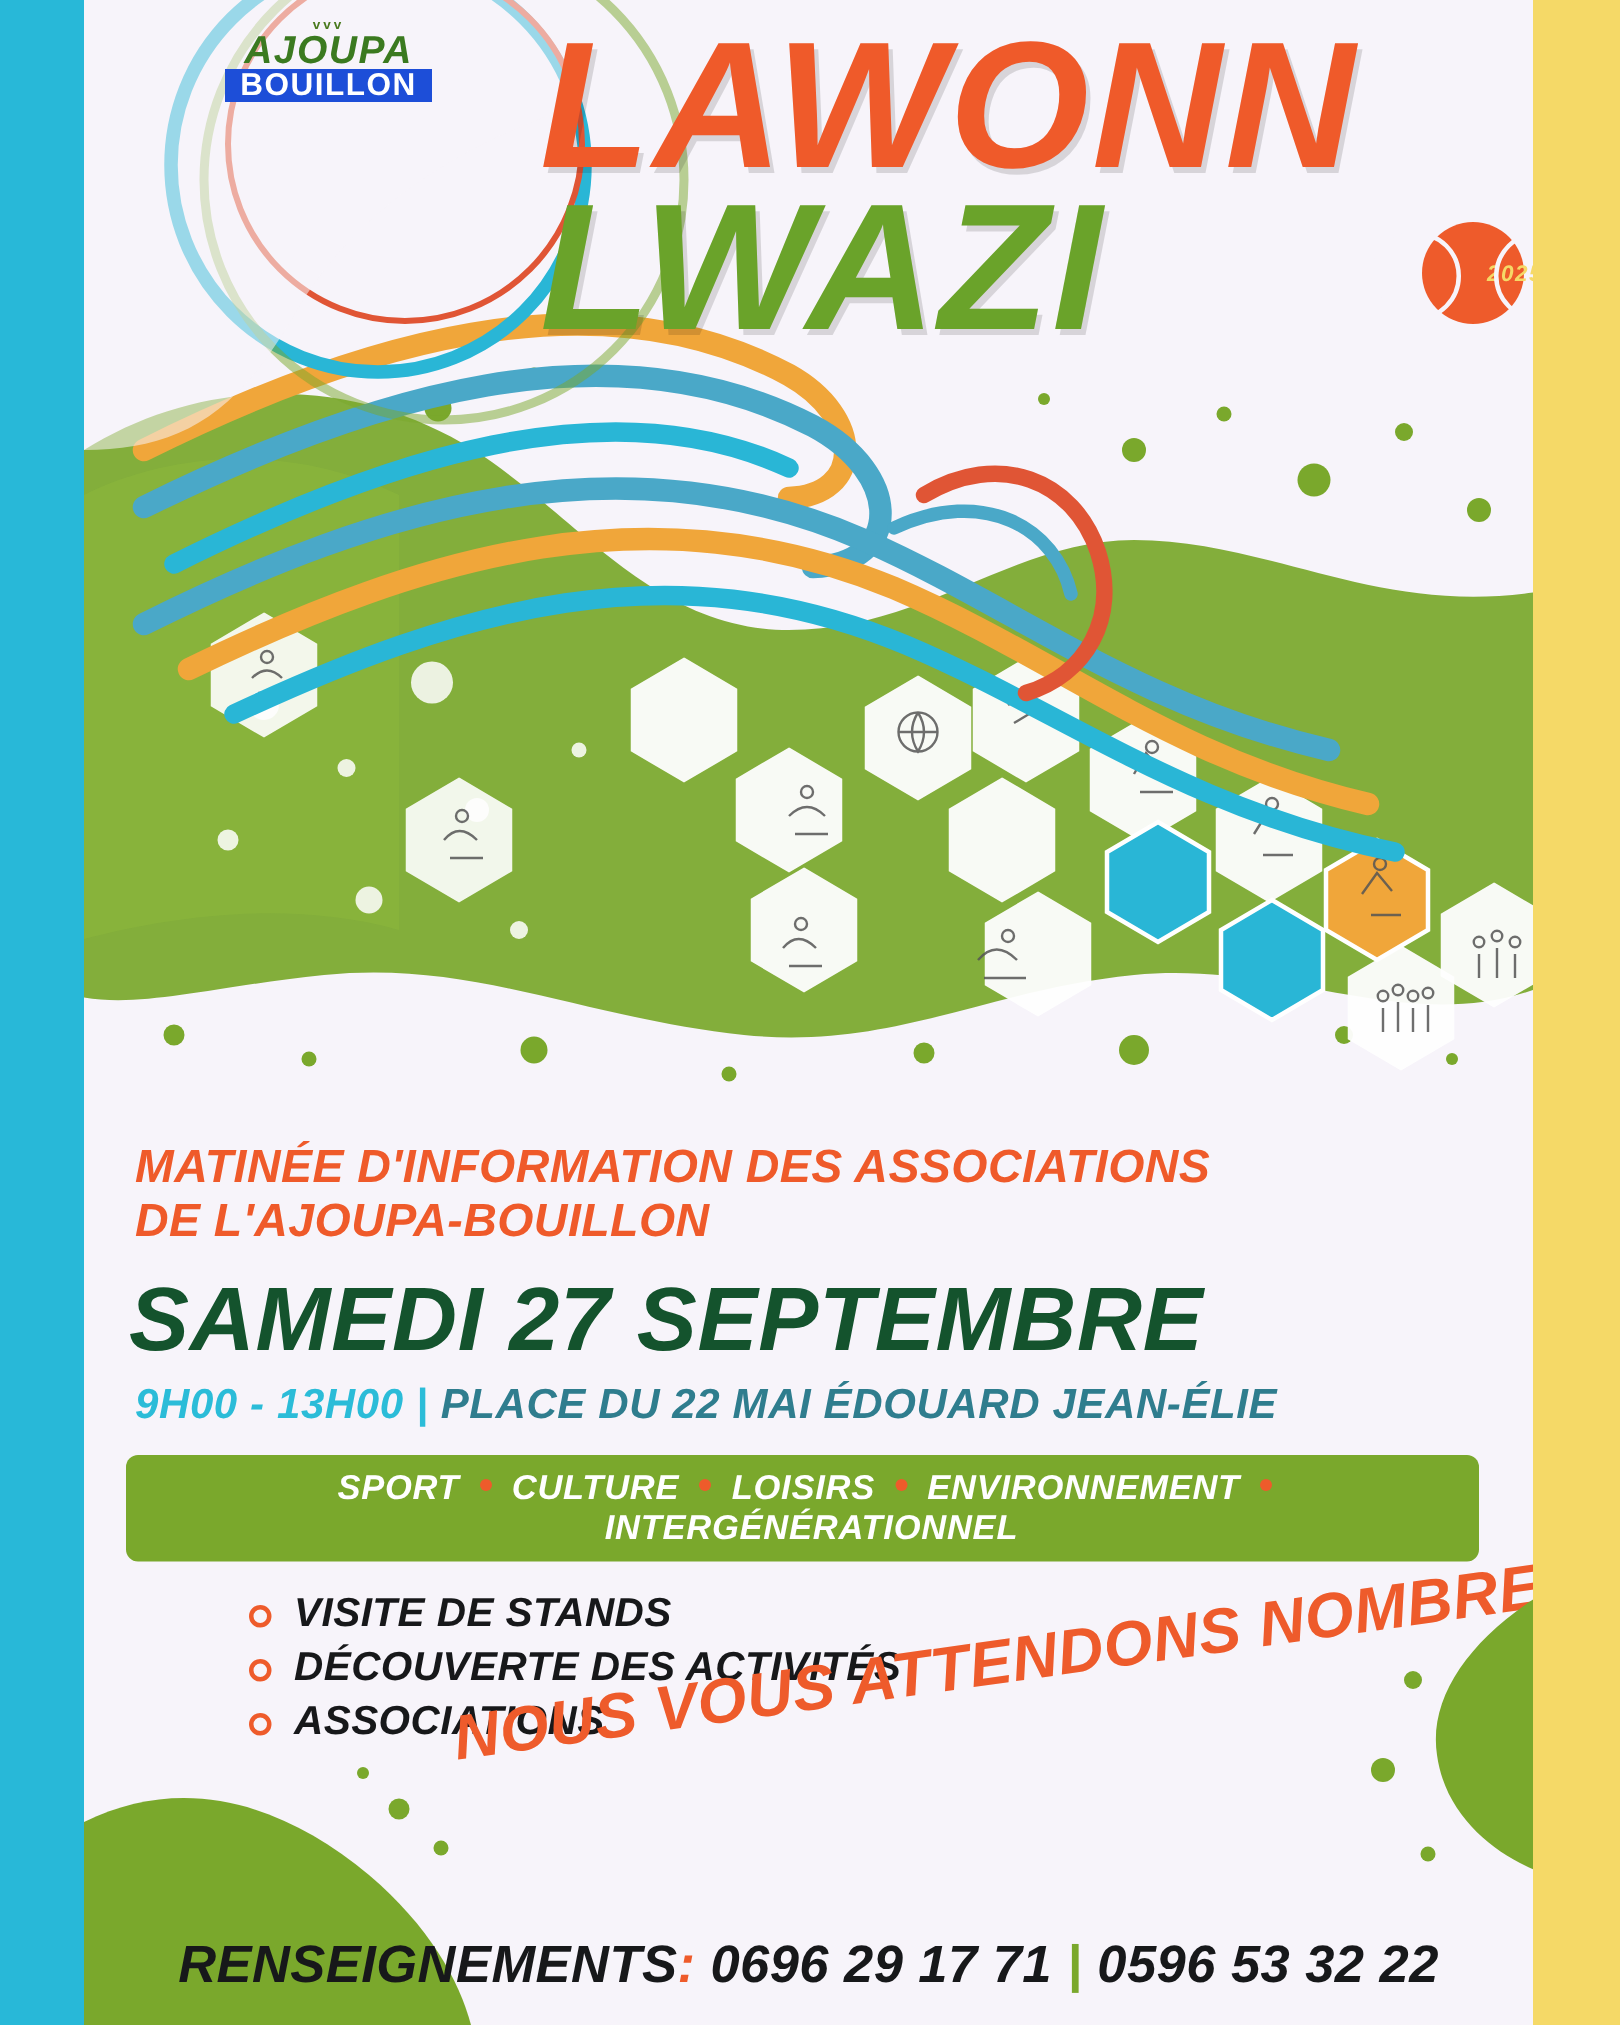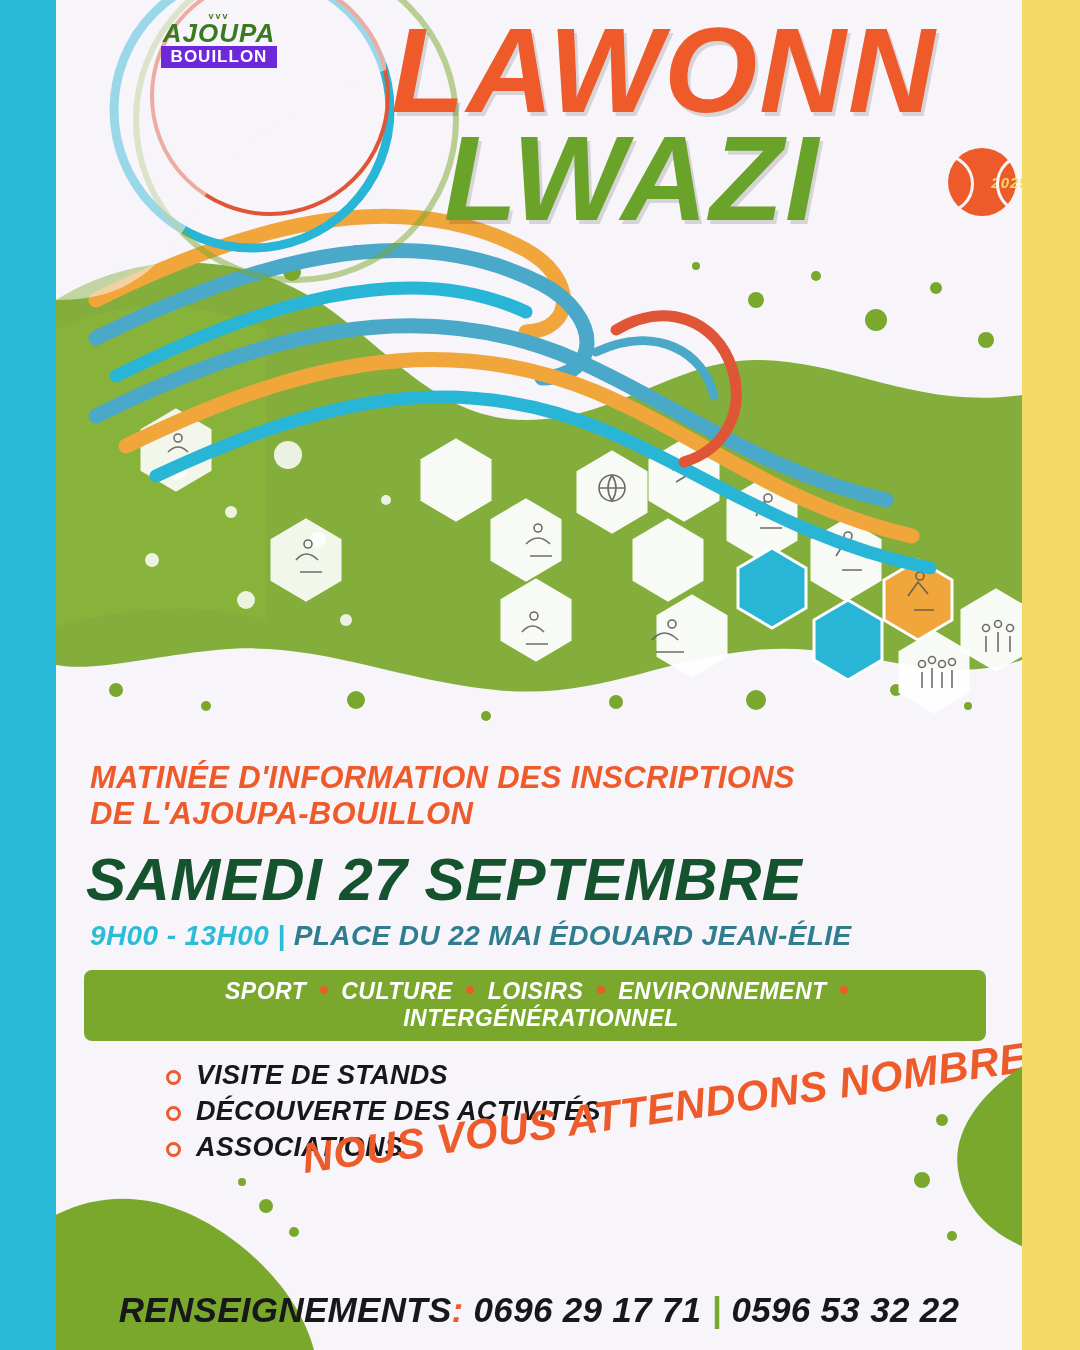--- a/index.html
+++ b/index.html
@@ -69,23 +69,23 @@
   .logo-name {
     font-size: 26px;
     font-weight: bold;
     font-style: italic;
     color: #3b7a20;
     letter-spacing: 1px;
     line-height: 26px;
   }
   .logo-sub {
     display: inline-block;
-    background: #6d28d9;
+    background: #1d4ed8;
     color: #ffffff;
-    font-size: 17px;
+    font-size: 21px;
     font-weight: bold;
     letter-spacing: 1px;
     padding: 1px 10px 2px 10px;
     line-height: 19px;
   }
   .logo-caption {
     margin-top: 6px;
     font-size: 9.5px;
     letter-spacing: 1.6px;
     color: #2d2d2d;
@@ -94,23 +94,23 @@
   }
   .logo-caption small {
     display: block;
     font-size: 8px;
     letter-spacing: 1.4px;
   }
 
   
   .title-wrap {
     position: absolute;
-    left: 288px; top: 18px;
+    left: 304px; top: 18px;
     width: 640px;
-    text-align: center;
+    text-align: left;
     z-index: 7;
   }
   .title1 {
     font-size: 120px;
     line-height: 104px;
     font-weight: bold;
     font-style: italic;
     color: #ef5a2a;
     letter-spacing: 2px;
     text-shadow: 3px 4px 0 rgba(0,0,0,0.13);
@@ -421,21 +421,21 @@
       <div class="title1">LAWONN</div>
       <div class="title2">LWAZI</div>
     </div>
     <div class="ball">
       <span>2025</span>
     </div>
 
     <div class="content">
 
       <div class="heading">
-        <div>MATINÉE D'INFORMATION DES INSCRIPTIONS</div>
+        <div>MATINÉE D'INFORMATION DES ASSOCIATIONS</div>
         <div>DE L'AJOUPA-BOUILLON</div>
       </div>
 
       <div class="date">SAMEDI 27 SEPTEMBRE</div>
 
       <div class="time-line">
         <span class="hours">9H00 - 13H00</span>
         <span class="sep">|</span>
         <span class="place">PLACE DU 22 MAI ÉDOUARD JEAN-ÉLIE</span>
       </div>

